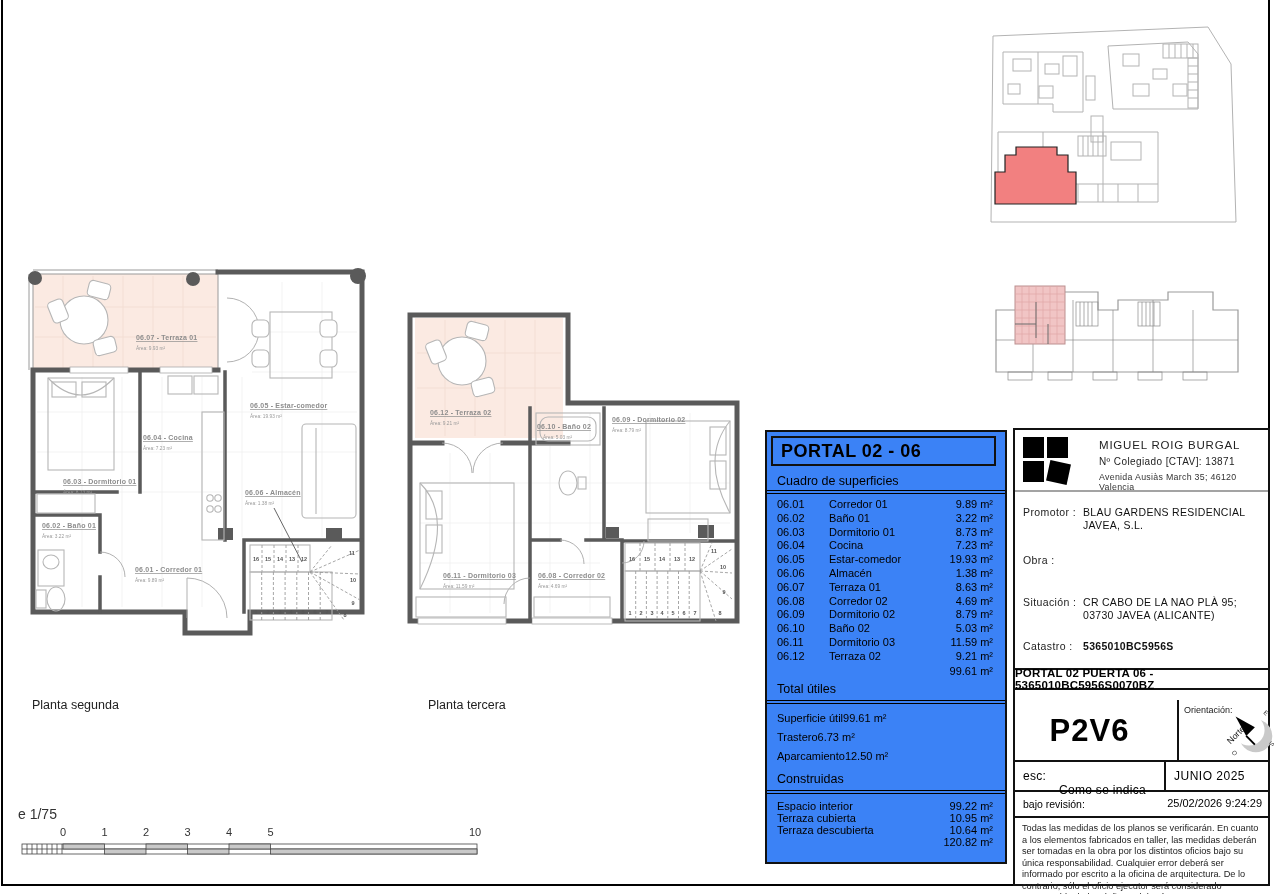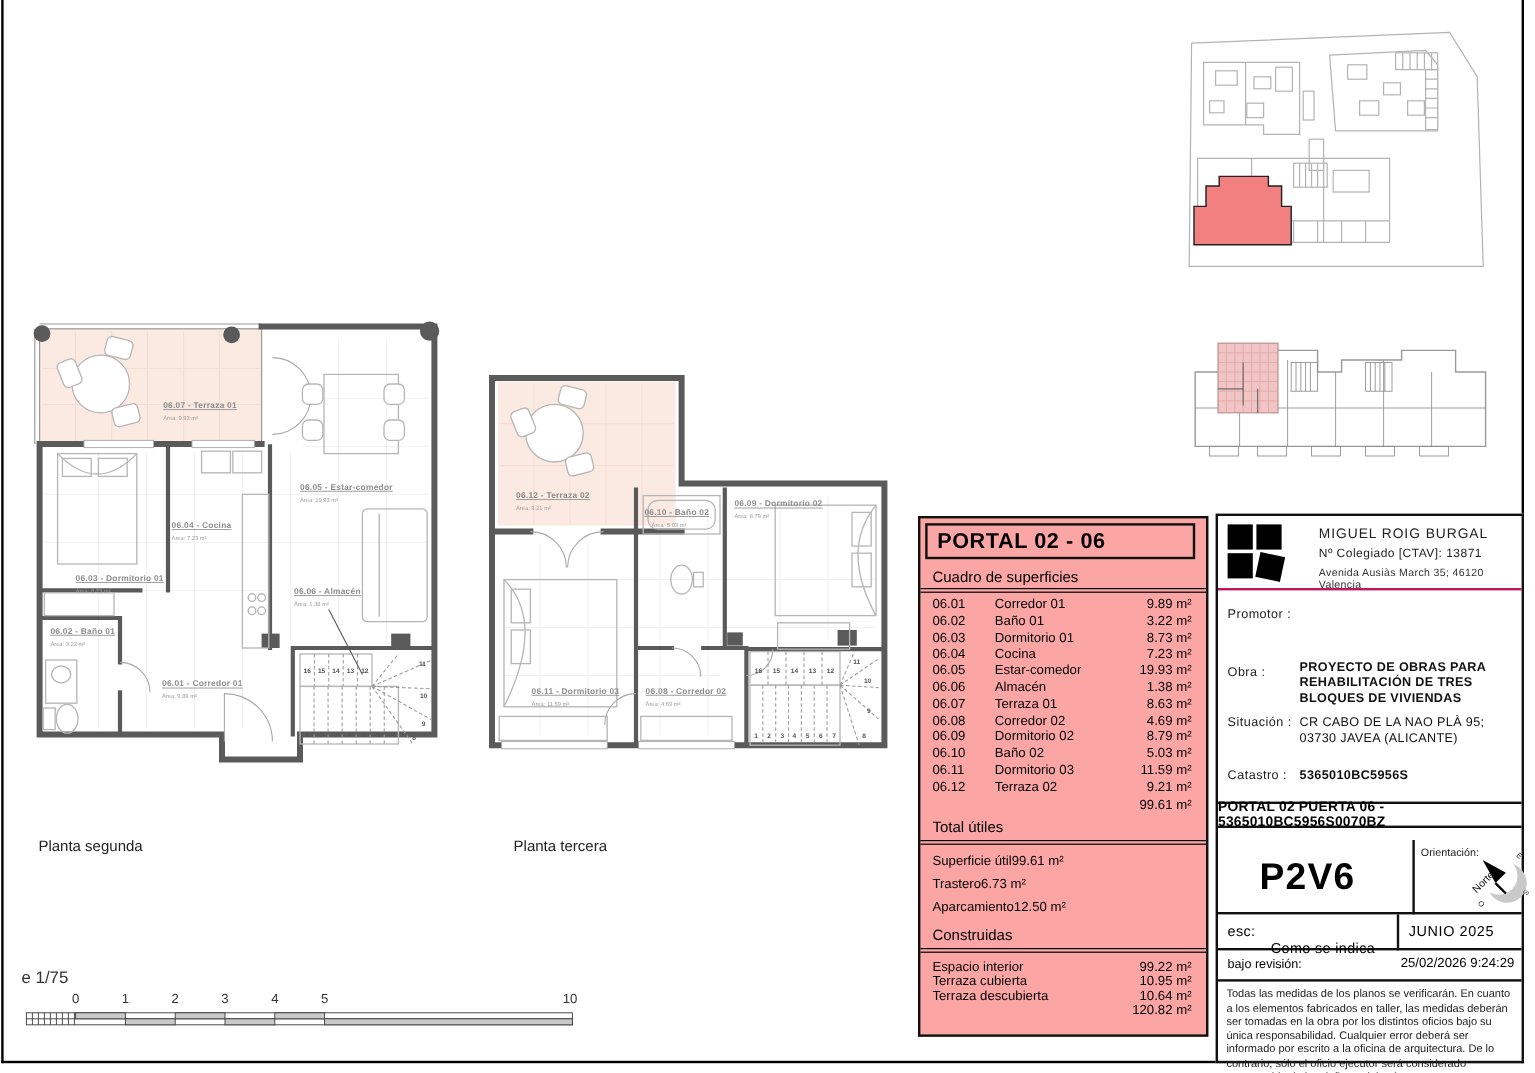--- a/index.html
+++ b/index.html
@@ -22,36 +22,36 @@
 .dark{fill:#5a5a5a}
 .pink{fill:#fbeae2}
 .rl{fill:#8d8d8d;font-size:7px;font-weight:bold;text-decoration:underline;letter-spacing:.2px}
 .al{fill:#9a9a9a;font-size:4.8px}
 .sn{fill:#555;font-size:5.5px;font-weight:bold;text-anchor:middle}
 .site{stroke:#b3b3b3;stroke-width:1;fill:none}
 .key{stroke:#9b9b9b;stroke-width:1.2;fill:none}
 .keyin{stroke:#8a8a8a;stroke-width:.7;fill:none}
 .caption{position:absolute;font-size:12.5px;color:#222}
 
-.panel{position:absolute;left:765px;top:430px;width:242px;height:434px;border:2px solid #111;background:#fca5a5}
+.panel{position:absolute;left:765px;top:430px;width:242px;height:434px;border:2px solid #111;background:#3b82f6}
 .ptitle{position:absolute;left:4px;top:4px;width:225px;height:30px;border:2px solid #111;display:flex;align-items:center;padding-left:8px;font-size:18px;font-weight:bold;letter-spacing:.5px}
 .psub{position:absolute;left:10px;top:42px;font-size:12.5px}
 .dl{position:absolute;left:0;right:0;height:4px;border-top:1px solid #000;border-bottom:1px solid #000}
 .rows{position:absolute;left:10px;right:12px;top:66px}
 .srow{display:flex;font-size:11px;line-height:13.8px}
 .scode{width:52px}
 .sname{flex:1}
 .sarea{text-align:right}
 .rtotal{position:absolute;right:12px;top:233px;font-size:11px}
 .sect{position:absolute;left:10px;font-size:12.5px}
 .urow{position:absolute;left:10px;right:12px;display:flex;justify-content:flex-start;font-size:11px}
 .crow{position:absolute;left:10px;right:12px;display:flex;justify-content:space-between;font-size:11px}
 
 .tblock{position:absolute;left:1013px;top:428px;width:257px;height:458px;border:2px solid #111;background:#fff}
-.tb-arch{position:absolute;left:0;top:0;width:100%;height:62px;border-bottom:2px solid #be185d}
+.tb-arch{position:absolute;left:0;top:0;width:100%;height:62px;border-bottom:2px solid #a3a3a3}
 .logo{position:absolute;left:8px;top:7px;width:48px;height:48px}
 .logo div{position:absolute;width:21px;height:21px;background:#000}
 .lg1{left:0;top:0}.lg2{left:24px;top:0}.lg3{left:0;top:24px}
 .lg4{left:25px;top:25px;transform:rotate(12deg)}
 .arch-name{position:absolute;left:84px;top:9px;font-size:11.5px;letter-spacing:.8px;color:#222}
 .arch-col{position:absolute;left:84px;top:26px;font-size:10px;letter-spacing:.4px;color:#222}
 .arch-addr{position:absolute;left:84px;top:42px;font-size:8.8px;letter-spacing:.3px;color:#333}
 .tb-fields{position:absolute;left:0;top:62px;width:100%;height:178px;border-bottom:2px solid #111}
 .flabel{position:absolute;left:8px;font-size:10.5px;letter-spacing:.4px;color:#222}
 .fvalue{position:absolute;left:68px;width:182px;font-size:10.5px;line-height:13px;letter-spacing:.3px;color:#111}
@@ -466,22 +466,22 @@
         <div class="lg2"></div>
         <div class="lg3"></div>
         <div class="lg4"></div>
     </div>
     <div class="arch-name">MIGUEL ROIG BURGAL</div>
     <div class="arch-col">Nº Colegiado [CTAV]:  13871</div>
     <div class="arch-addr">Avenida Ausiàs March 35; 46120 Valencia</div>
   </div>
   <div class="tb-fields">
     <div class="flabel" style="top:14px">Promotor :</div>
+    <div class="fvalue" style="top:14px">BLAU GARDENS RESIDENCIAL JAVEA, S.L.</div>
     <div class="flabel" style="top:62px">Obra :</div>
-    <div class="fvalue bold" style="top:58px">PROYECTO DE OBRAS PARA REHABILITACIÓN DE TRES BLOQUES DE VIVIENDAS</div>
     <div class="flabel" style="top:104px">Situación :</div>
     <div class="fvalue" style="top:104px">CR CABO DE LA NAO PLÀ 95; 03730 JAVEA (ALICANTE)</div>
     <div class="flabel" style="top:148px">Catastro :</div>
     <div class="fvalue bold" style="top:148px">5365010BC5956S</div>
   </div>
   <div class="tb-ref">PORTAL 02 PUERTA 06 - 5365010BC5956S0070BZ</div>
   <div class="tb-unit">
     <div class="unitcode">P2V6</div>
     <div class="orient">
       <div class="orlabel">Orientación:</div>

